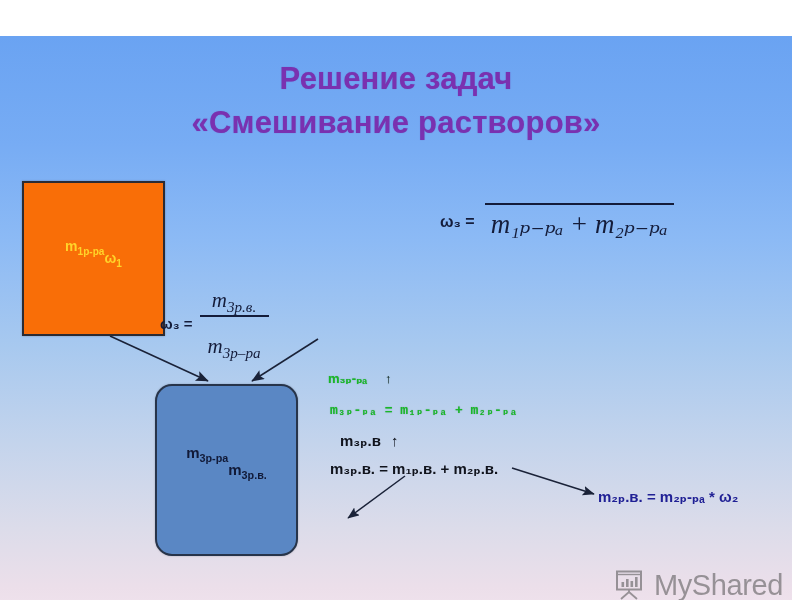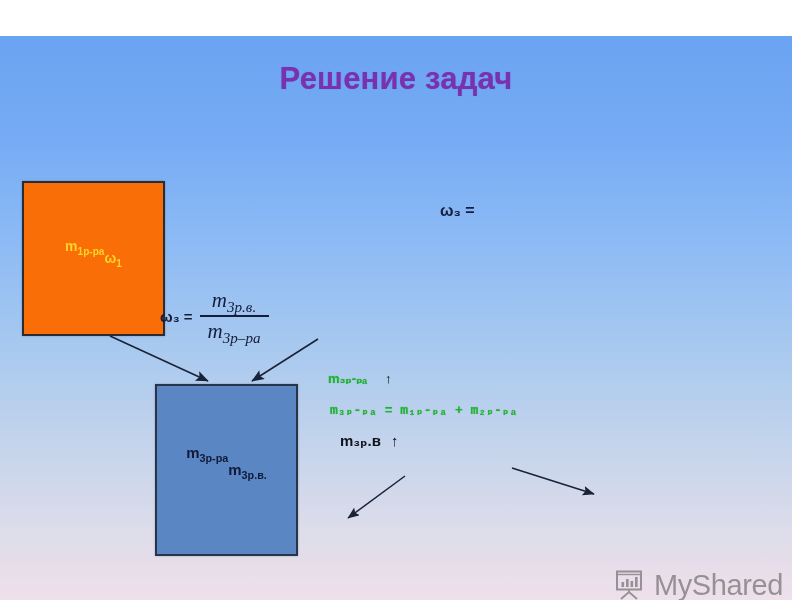--- a/index.html
+++ b/index.html
@@ -72,20 +72,21 @@
     left: 290px; top: 148px; width: 136px; height: 155px;
     background: #fcf6a6;
     border-color: #6f6f3a;
   }
   #box-solution-2 .lbl { color: #e8920e; }
 
   #box-solution-3 {
     left: 155px; top: 348px; width: 143px; height: 172px;
     background: #5a87c4;
     border-color: #27344a;
+    border-radius: 17px;
   }
   #box-solution-3 .lbl { color: #111a38; font-size: 15px; }
   #box-solution-3 .lbl.first { margin-bottom: 34px; }
 
   
   sub { font-size: 0.72em; line-height: 0; }
 
   
   #arrow-layer {
     position: absolute;
@@ -121,21 +122,21 @@
     white-space: nowrap;
   }
   .frac .bar {
     width: 100%;
     height: 2px;
     background: #141c3a;
     margin: 1px 0;
   }
   #frac-omega3-small .frac { font-size: 21px; }
   #frac-omega3-small .frac .num { padding-bottom: 1px; }
-  #frac-omega3-small .frac .den { padding-top: 1px; }
+  #frac-omega3-small .frac .den { padding-top: 16px; }
 
   
   #formula-omega3-big {
     position: absolute;
     left: 440px; top: 166px;
     display: flex;
     align-items: center;
     color: #141c3a;
   }
   #formula-omega3-big .lead {
@@ -182,20 +183,21 @@
     letter-spacing: -0.4px;
   }
 </style>
 </head>
 <body>
 
 <div id="slide">
 
   <div class="title-block">
     <span class="title-line-1">Решение задач</span>
+    <span class="title-line-2">«Смешивание растворов»</span>
   </div>
 
   <svg id="arrow-layer" viewBox="0 0 792 600" width="792" height="600">
     <defs>
       <marker id="ah-dark" markerWidth="9" markerHeight="9" refX="7.5" refY="3.2" orient="auto" markerUnits="strokeWidth">
         <path d="M0,0 L8,3.2 L0,6.4 L1.6,3.2 z" fill="#1a2238"></path>
       </marker>
     </defs>
 
     <line x1="110" y1="300" x2="208" y2="345" stroke="#1a2238" stroke-width="1.6" marker-end="url(#ah-dark)"></line>
@@ -232,36 +234,39 @@
       <span class="num"><span>m</span><sub>3р.в.</sub></span>
       <span class="bar"></span>
       <span class="den"><span>m</span><sub>3р–ра</sub></span>
     </span>
   </div>
 
   <div id="formula-omega3-big">
     <span class="lead">ω₃ =</span>
     <span class="frac">
       <span class="bar"></span>
+      <span class="den">m₁ₚ₋ₚₐ + m₂ₚ₋ₚₐ</span>
     </span>
   </div>
 
   <div class="ann green" id="ann-m3pp-label">
     <span>m₃ₚ-ₚₐ</span>
     <span style="color:#10131c;margin-left:14px;">↑</span>
   </div>
 
   <div class="ann green" id="ann-m3pp-eq">m₃ₚ-ₚₐ = m₁ₚ-ₚₐ + m₂ₚ-ₚₐ</div>
 
   <div class="ann black" id="ann-m3pv-label">
     <span>m₃ₚ.в</span>
     <span style="margin-left:6px;">↑</span>
   </div>
 
-
+  <div class="ann black" id="ann-m3pv-eq">m₃ₚ.в. = m₁ₚ.в. + m₂ₚ.в.</div>
+
+  <div class="ann navy" id="ann-m2pv-eq">m₂ₚ.в. = m₂ₚ-ₚₐ * ω₂</div>
 
 
   <div id="watermark">
     <svg width="34" height="34" viewBox="0 0 34 34">
       <rect x="5" y="3.5" width="24" height="18" fill="none" stroke="#4a4a4a" stroke-width="2"></rect>
       <path d="M5 6.5 L29 6.5" stroke="#4a4a4a" stroke-width="1.4"></path>
       <rect x="9.5" y="14" width="2.6" height="5" fill="#4a4a4a"></rect>
       <rect x="14" y="11" width="2.6" height="8" fill="#4a4a4a"></rect>
       <rect x="18.5" y="13" width="2.6" height="6" fill="#4a4a4a"></rect>
       <rect x="23" y="9" width="2.6" height="10" fill="#4a4a4a"></rect>

